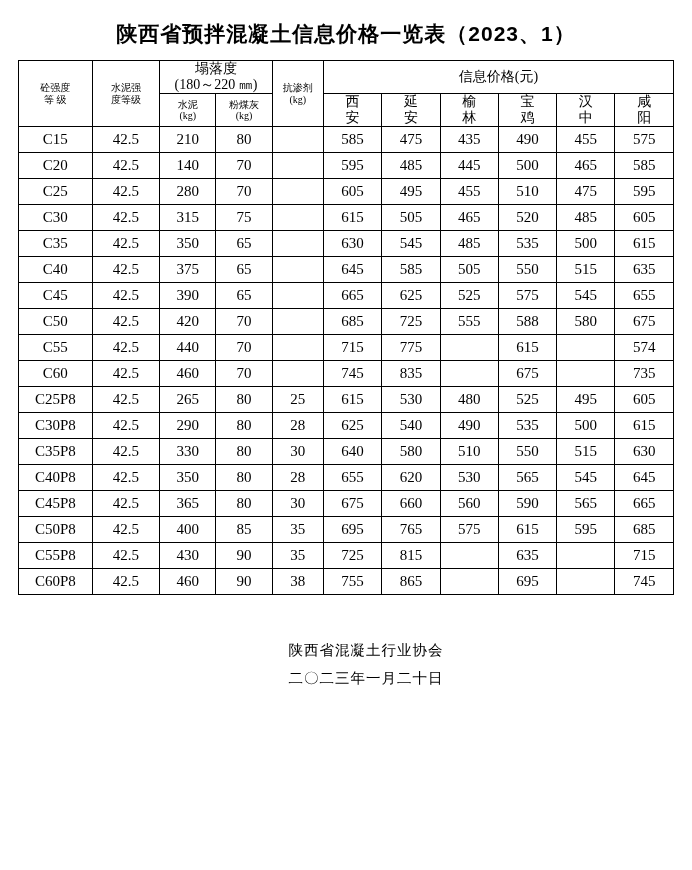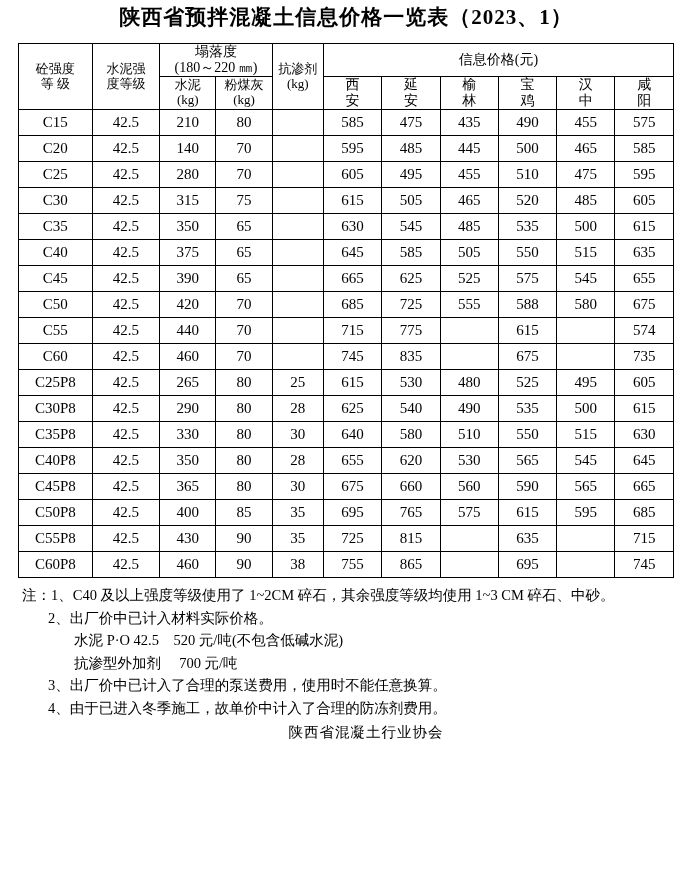--- a/index.html
+++ b/index.html
@@ -19,39 +19,39 @@
     width: 692px;
     height: 870px;
     box-sizing: border-box;
     padding: 0 18px;
   }
   .doc-title {
     text-align: center;
     font-size: 21px;
     font-weight: bold;
     letter-spacing: 1px;
-    padding-top: 3px;
+    padding-top: 20px;
     padding-bottom: 12px;
-    font-family: Liberation Serif, serif;
+    font-family: Liberation Sans, sans-serif;
   }
   table.price-table {
     border-collapse: collapse;
     width: 656px;
     table-layout: fixed;
     font-size: 15px;
   }
   table.price-table td, table.price-table th {
     border: 1px solid #000000;
     text-align: center;
     vertical-align: middle;
     padding: 0;
     font-weight: normal;
   }
   .hdr-cell {
-    font-size: 13px;
+    font-size: 10px;
     line-height: 1.15;
     padding: 3px 1px;
   }
   .hdr-small {
     font-size: 14px;
   }
   .hdr-group {
     font-size: 14px;
     height: 22px;
   }
@@ -80,20 +80,21 @@
   .note-line {
     white-space: pre;
   }
   .note-indent1 {
     padding-left: 26px;
   }
   .note-indent2 {
     padding-left: 52px;
   }
   .footer {
+    margin-top: 42px;
     text-align: center;
     font-size: 14.5px;
     line-height: 1.9;
   }
   .footer div {
     letter-spacing: 1px;
   }
   .sig-offset {
     padding-left: 40px;
   }
@@ -406,26 +407,19 @@
           <td>755</td>
           <td>865</td>
           <td></td>
           <td>695</td>
           <td></td>
           <td>745</td>
         </tr>
       </tbody>
   </table>
 
-  <div class="notes">
-    <div class="note-line">注：1、C40 及以上强度等级使用了 1~2CM 碎石，其余强度等级均使用 1~3 CM 碎石、中砂。</div>
-    <div class="note-line note-indent1">2、出厂价中已计入材料实际价格。</div>
-    <div class="note-line note-indent2">水泥 P·O 42.5    520 元/吨(不包含低碱水泥)</div>
-    <div class="note-line note-indent2">抗渗型外加剂     700 元/吨</div>
-    <div class="note-line note-indent1">3、出厂价中已计入了合理的泵送费用，使用时不能任意换算。</div>
-    <div class="note-line note-indent1">4、由于已进入冬季施工，故单价中计入了合理的防冻剂费用。</div>
-  </div>
 
   <div class="footer">
     <div class="sig-offset">陕西省混凝土行业协会</div>
+    <div class="sig-offset">二〇二三年一月二十日</div>
   </div>
 
 </div>
 
 </body></html>

